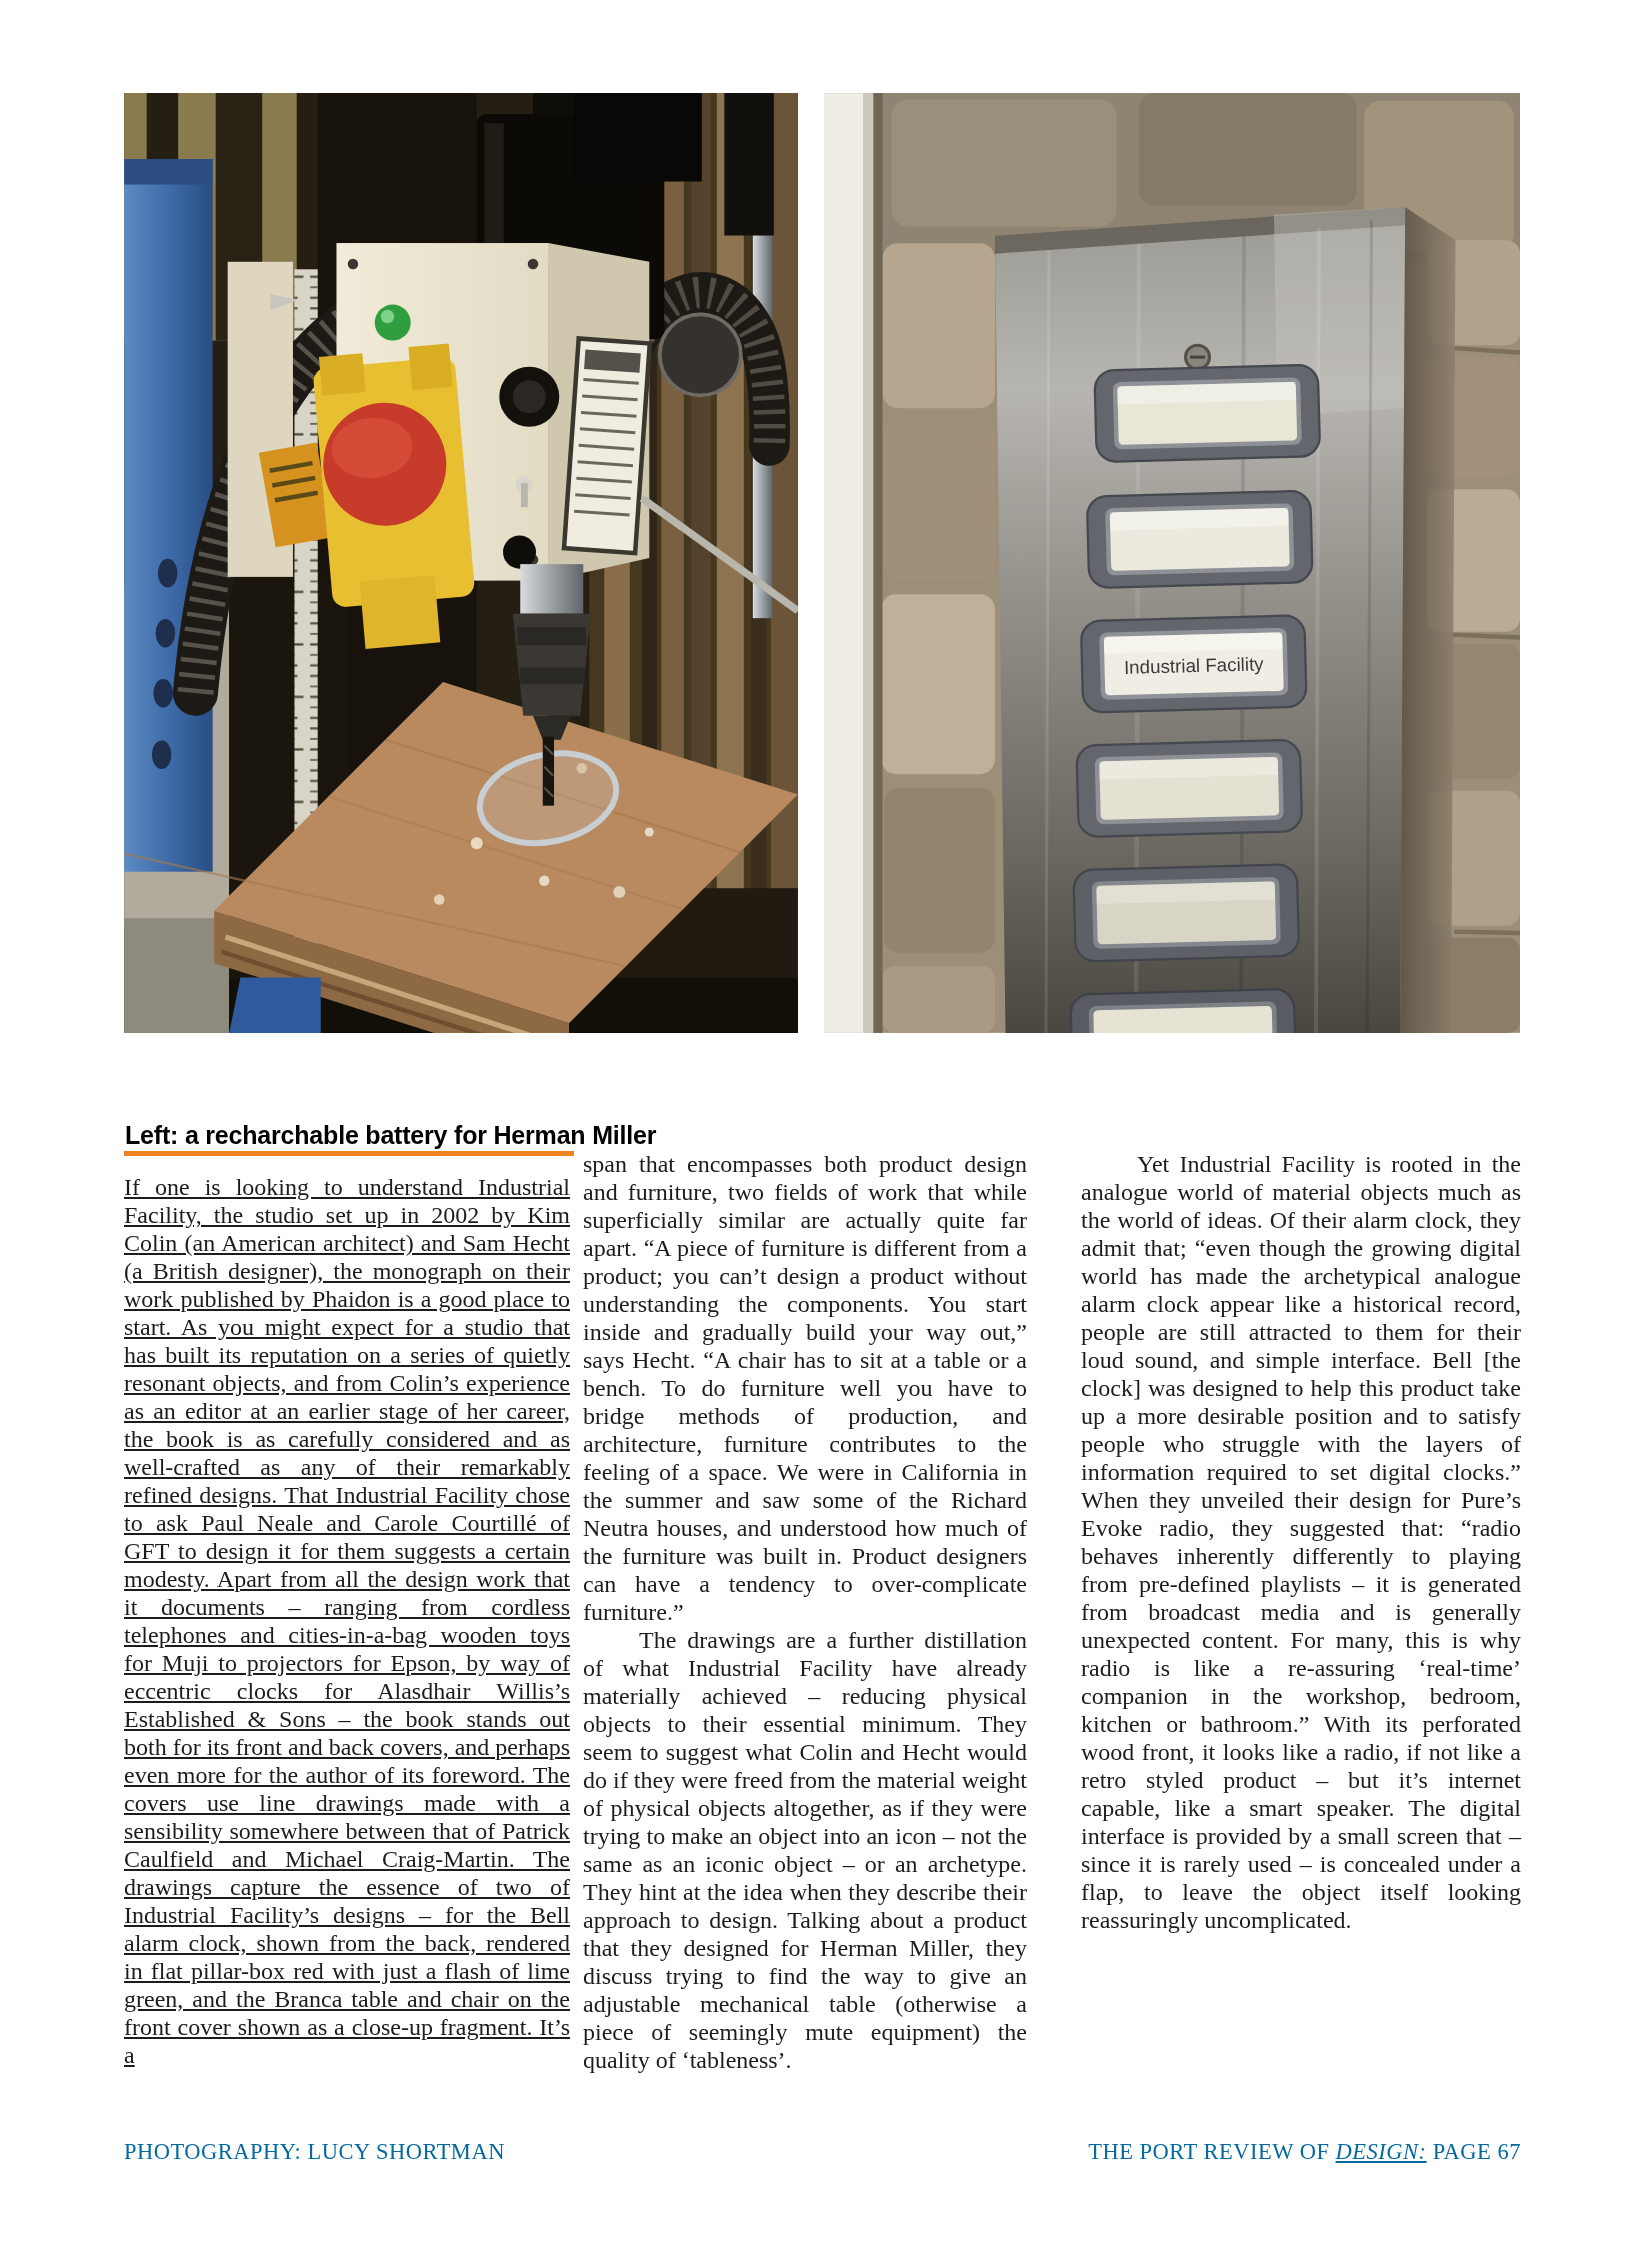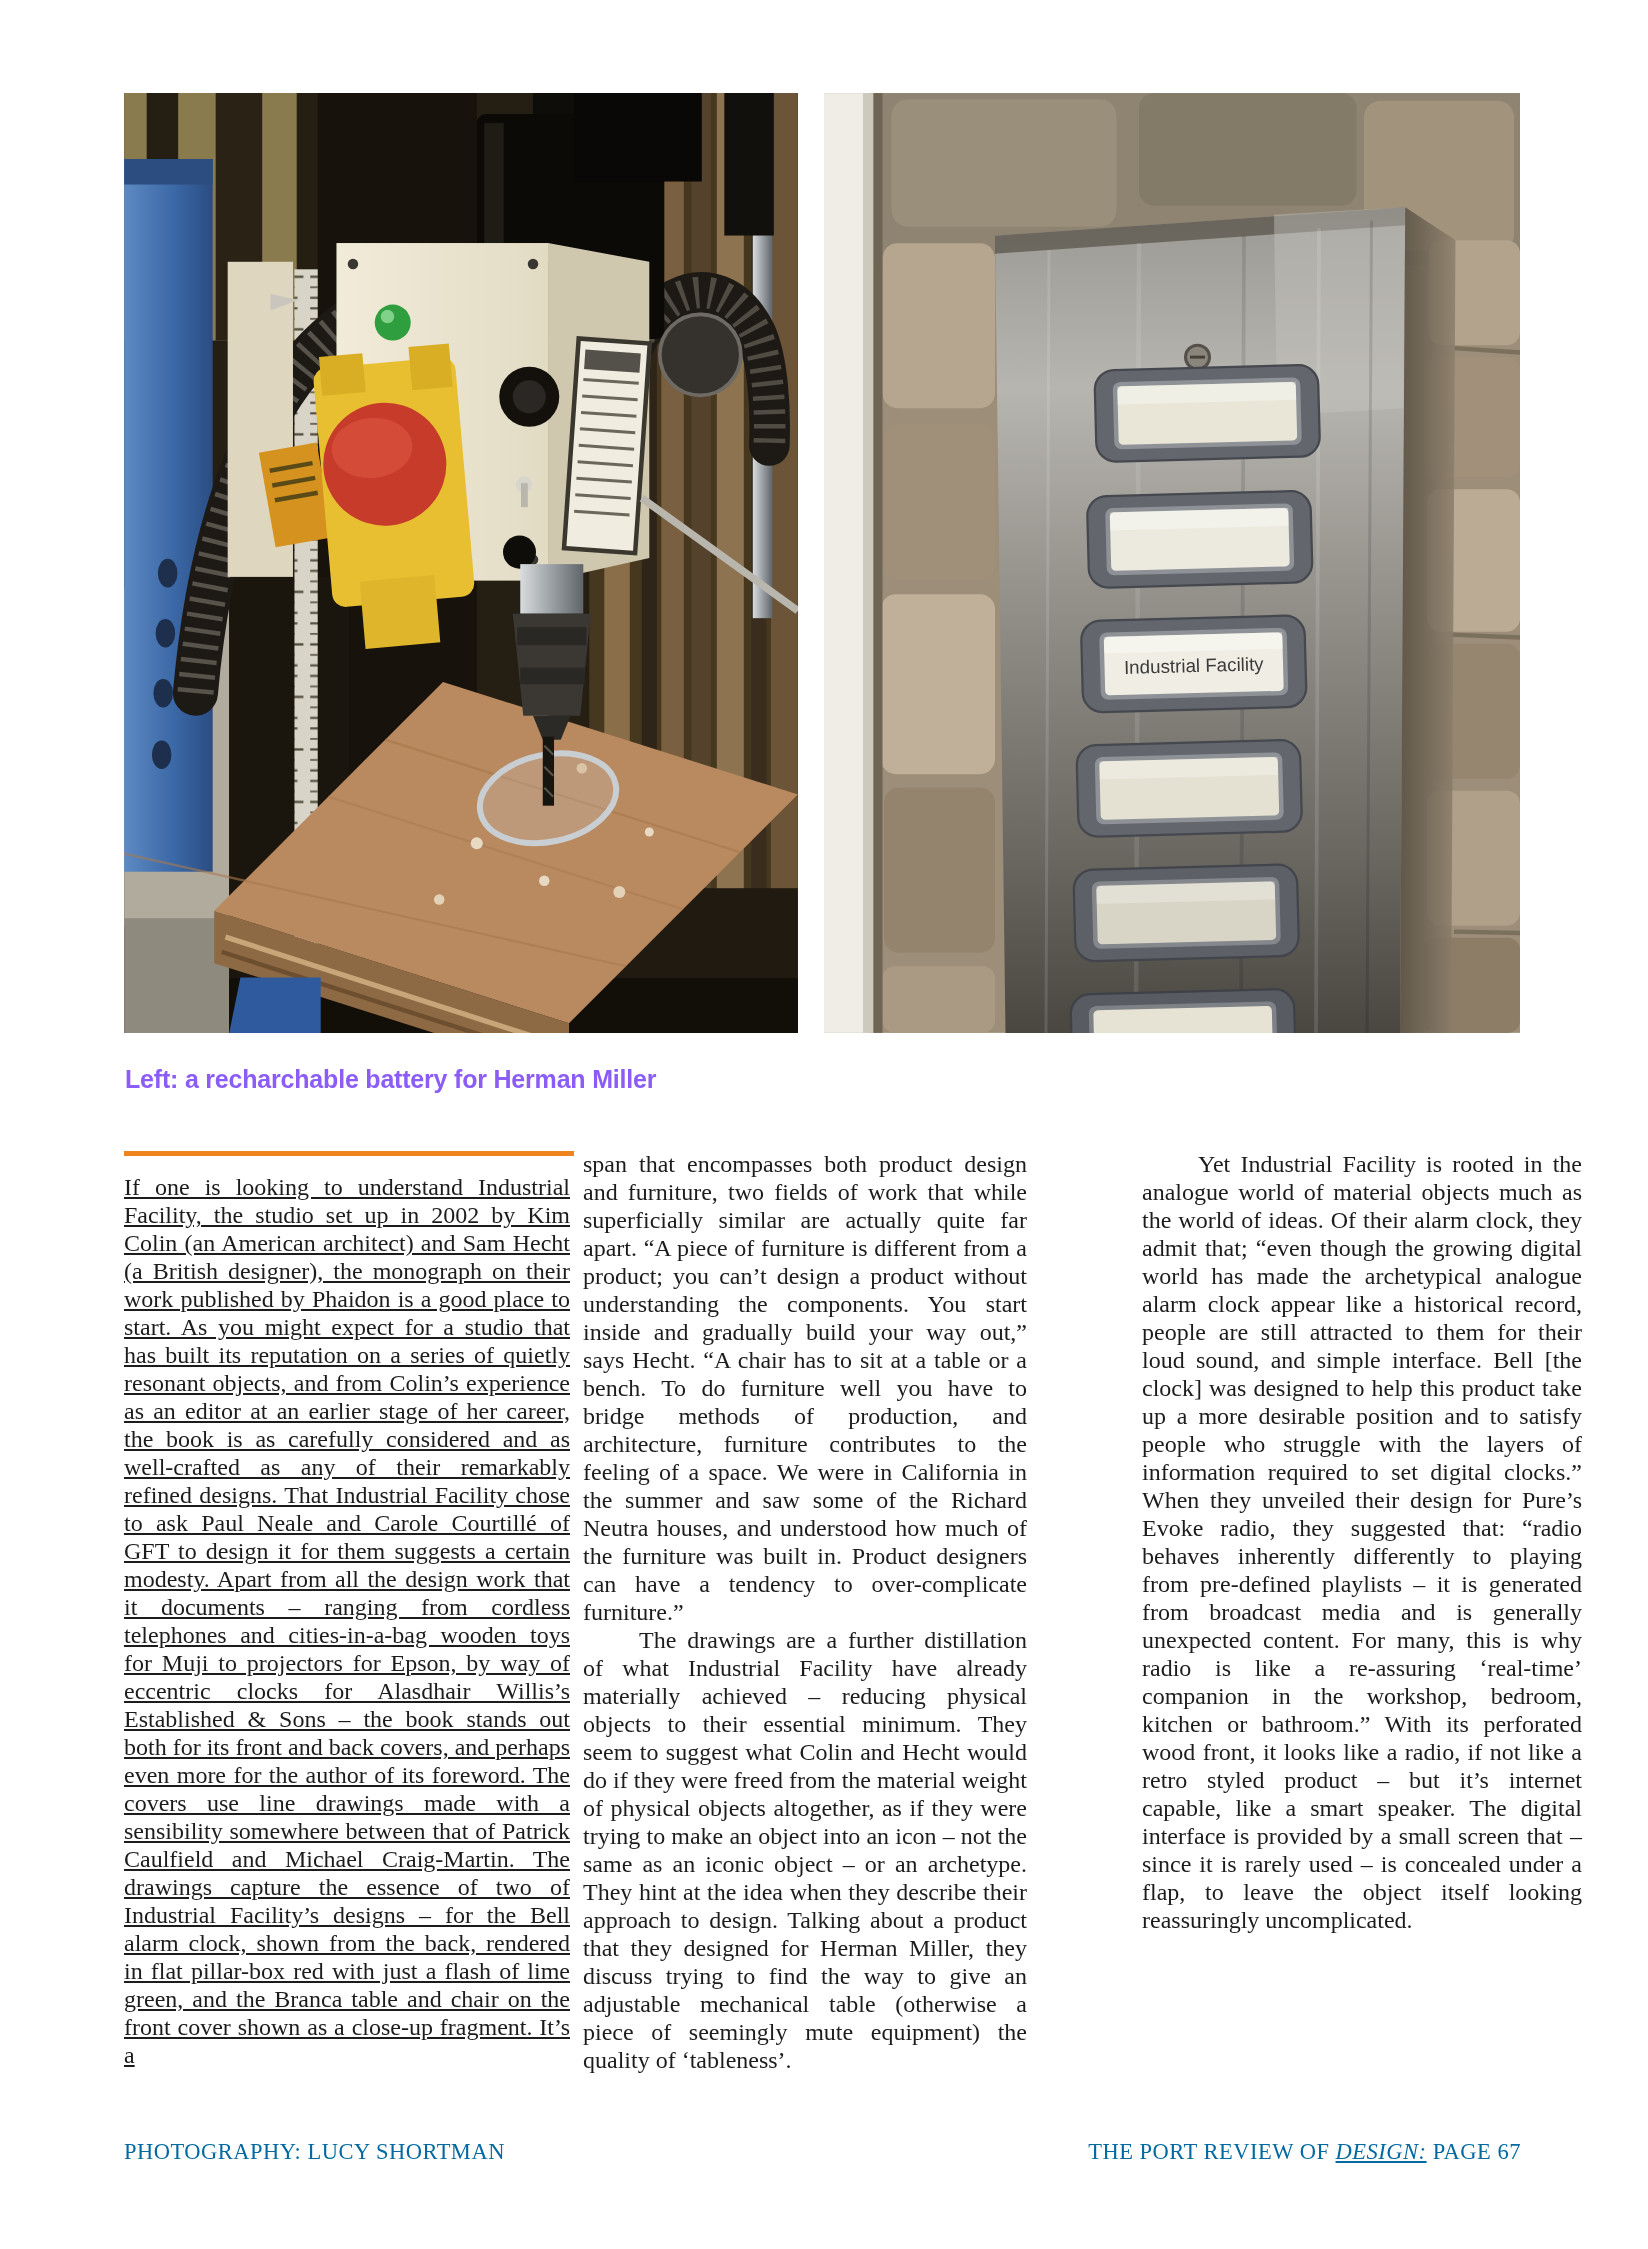--- a/index.html
+++ b/index.html
@@ -5,36 +5,36 @@
   html,body { margin:0; padding:0; background:#ffffff; }
   .page {
     position:relative; width:1649px; height:2250px; background:#ffffff;
     font-family:"Liberation Serif","DejaVu Serif",serif; overflow:hidden;
   }
   .photo { position:absolute; overflow:hidden; }
   .photo svg { display:block; }
   #photo-left  { left:124px; top:93px; width:674px; height:940px; }
   #photo-right { left:824px; top:93px; width:696px; height:940px; }
   .caption {
-    position:absolute; left:125px; top:1066px; width:675px;
+    position:absolute; left:125px; top:1122px; width:675px;
     font-family:"Liberation Sans","DejaVu Sans",sans-serif;
     font-weight:700; font-size:25px; line-height:1.1; letter-spacing:-0.2px;
-    color:#8b5cf6;
+    color:#000000;
   }
   .rule {
     position:absolute; left:124px; top:1151px; width:450px; height:5.3px;
     background:#ef831e;
   }
   .col {
     position:absolute; text-align:justify; color:#1c1c1c;
     font-size:24px; line-height:28px; width:446px;
   }
   #col1 { left:124px;  top:1173px;text-decoration:underline; }
   #col2 { left:583px;  top:1150px; width:444px; }
-  #col3 { left:1142px; top:1150px; width:440px; }
+  #col3 { left:1081px; top:1150px; width:440px; }
   .col p { margin:0; }
   .col p.indent { text-indent:56px; }
   .footer {
     position:absolute; top:2140px; color:#0369a1; font-size:22.5px;
     line-height:1.1; letter-spacing:0.5px; white-space:nowrap;
     font-family:"Liberation Serif","DejaVu Serif",serif;
   }
   #footer-left  { left:124px; }
   #footer-right { right:128px; }
   #footer-right .jtitle { font-style:italic; text-decoration:underline; }

